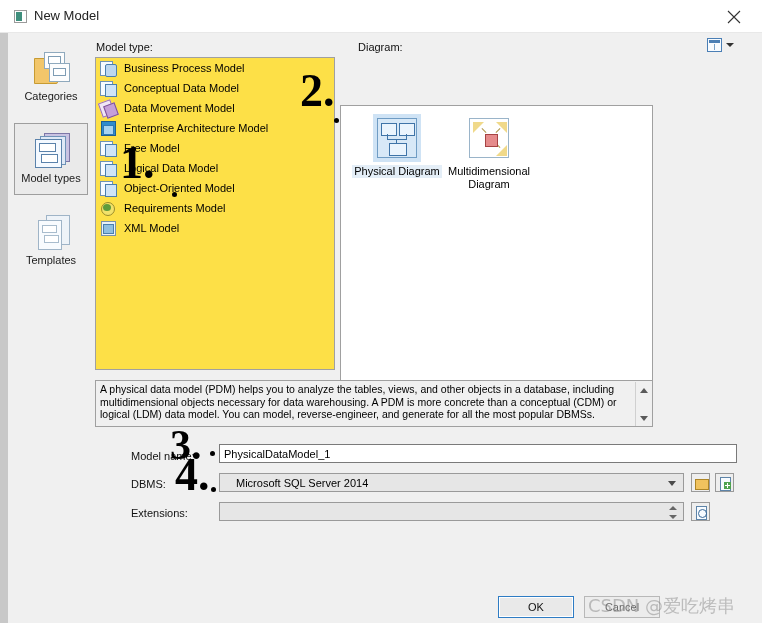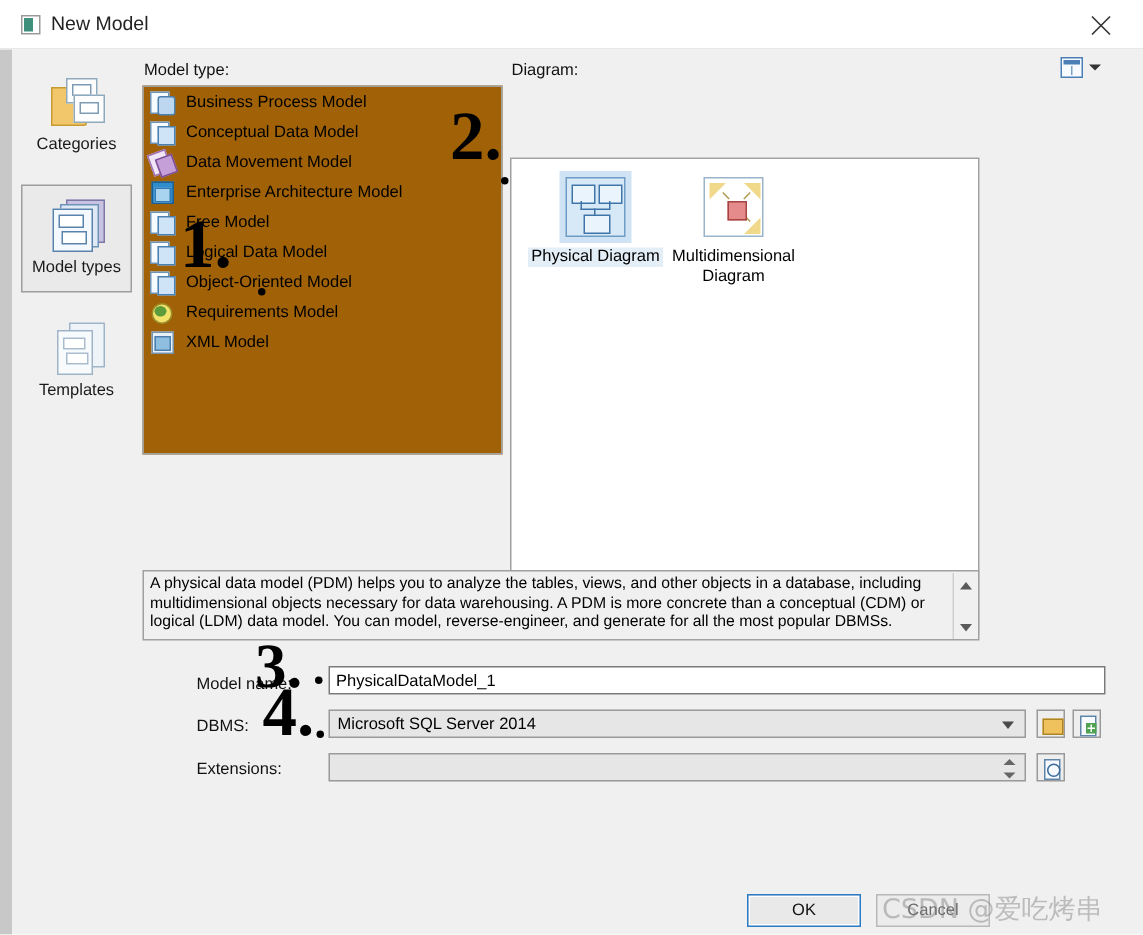--- a/index.html
+++ b/index.html
@@ -136,21 +136,21 @@
   .ico-templates .s1{position:absolute;left:7px;top:10px;width:13px;height:6px;background:#fff;border:1px solid #a8bccd;}
   .ico-templates .s2{position:absolute;left:9px;top:20px;width:13px;height:6px;background:#fff;border:1px solid #a8bccd;}
 
   
   .section-label {
     position: absolute;
     font-size: 11px;
     color: #111;
   }
   #label-model-type { left: 96px; top: 41px; }
-  #label-diagram    { left: 341px; top: 41px; }
+  #label-diagram    { left: 358px; top: 41px; }
 
   
   #view-toggle {
     position: absolute;
     right: 25px; top: 37px;
     width: 30px; height: 17px;
     cursor: pointer;
   }
   #view-toggle .grid-ico {
     position: absolute; left: 0; top: 1px;
@@ -172,22 +172,22 @@
     width: 0; height: 0;
     border-left: 4px solid transparent;
     border-right: 4px solid transparent;
     border-top: 4px solid #333;
   }
 
   
   #modeltype-list {
     position: absolute;
     left: 95px; top: 57px;
-    width: 240px; height: 246px;
-    background: #a16207;
+    width: 240px; height: 313px;
+    background: #fde047;
     border: 1px solid #a0a0a0;
     box-sizing: border-box;
     overflow: hidden;
   }
   .mt-row {
     position: relative;
     height: 20px;
     padding-left: 4px;
     display: flex;
     align-items: center;
@@ -348,21 +348,21 @@
     position: absolute;
     left: 219px; top: 473px;
     width: 465px; height: 19px;
     box-sizing: border-box;
     background: #e6e6e6;
     border: 1px solid #9a9a9a;
     cursor: pointer;
   }
   #select-dbms .val {
     position: absolute;
-    left: 5px; top: 3px;
+    left: 16px; top: 3px;
     font-size: 11px;
     color: #000;
     white-space: nowrap;
   }
   #select-dbms .chev {
     position: absolute;
     right: 7px; top: 7px;
     width: 0; height: 0;
     border-left: 4px solid transparent;
     border-right: 4px solid transparent;

